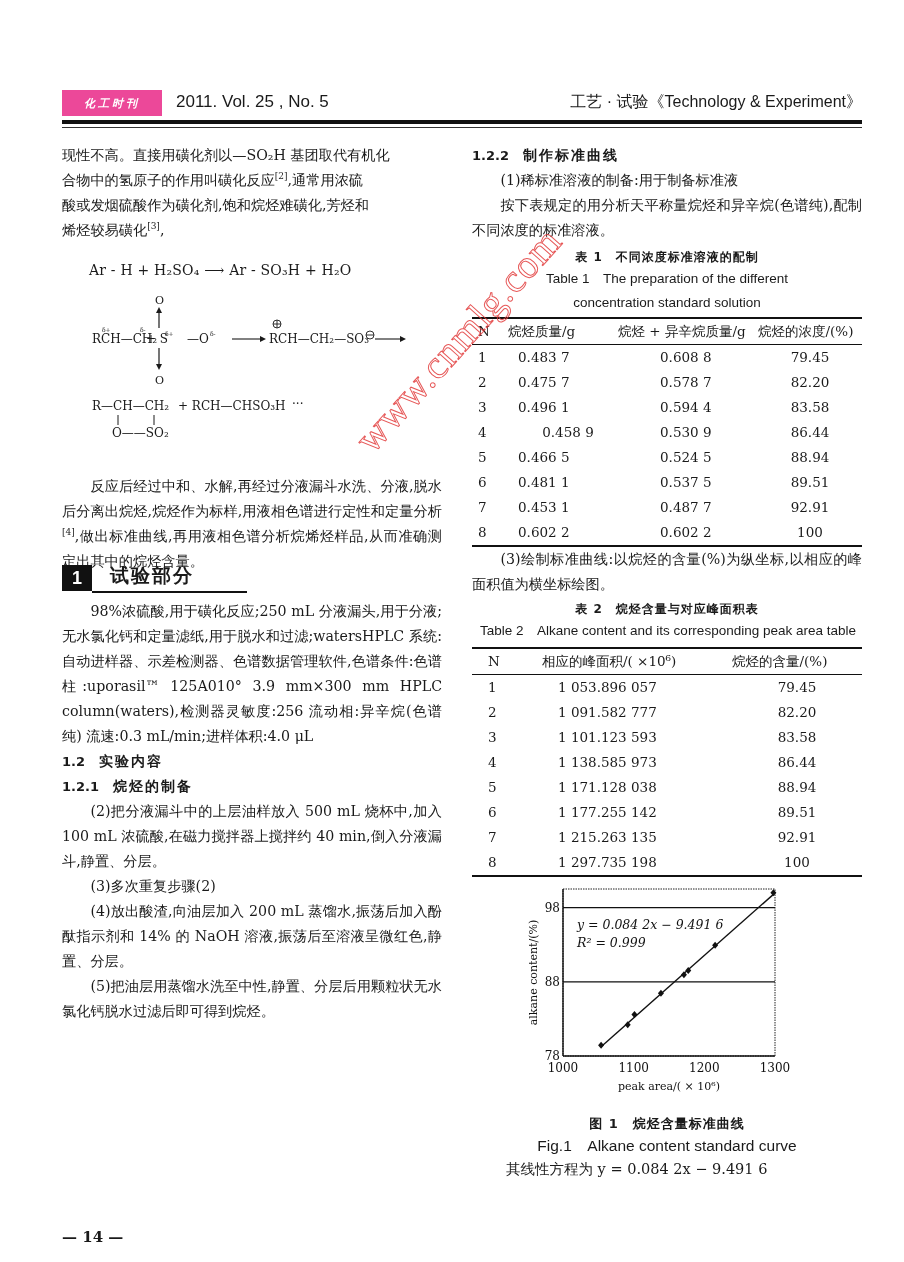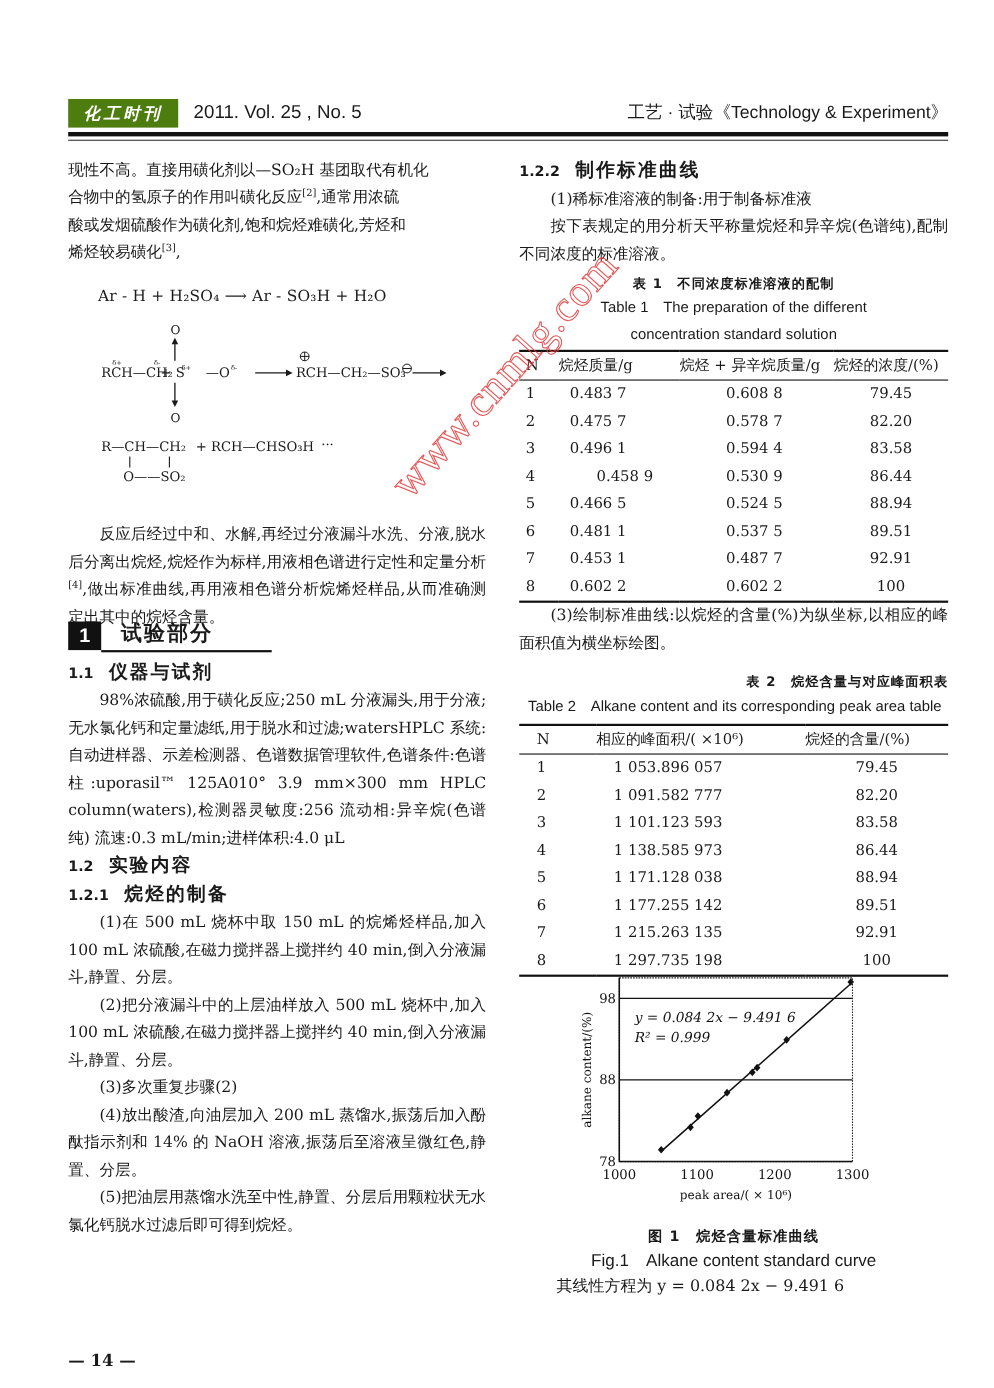--- a/index.html
+++ b/index.html
@@ -1,37 +1,37 @@
 <!DOCTYPE html>
 <html><head>
 <meta charset="utf-8">
 <style>
   * { box-sizing: border-box; margin: 0; padding: 0; }
   html, body { width: 904px; height: 1262px; background: #ffffff; overflow: hidden; }
   body { position: relative; font-family: "DejaVu Serif", "Liberation Serif", serif; color: #1a1a1a; }
 
   
-  .hdr-badge { position: absolute; left: 62px; top: 90px; width: 100px; height: 26px; background: #4d7c0f;
-    color: #fff; font-family: "DejaVu Sans", sans-serif; font-weight: bold; font-size: 15px; letter-spacing: 3px;
+  .hdr-badge { position: absolute; left: 62px; top: 90px; width: 100px; height: 26px; background: #ec4899;
+    color: #fff; font-family: "DejaVu Sans", sans-serif; font-weight: bold; font-size: 11px; letter-spacing: 3px;
     display: flex; align-items: center; justify-content: center; font-style: italic; }
   .hdr-vol { position: absolute; left: 176px; top: 92px; font-family: "Liberation Sans", sans-serif; font-size: 17px; color: #1a1a1a; }
   .hdr-section { position: absolute; right: 42px; top: 92px; font-family: "Liberation Sans", sans-serif; font-size: 16px; color: #1a1a1a; }
   .hdr-rule1 { position: absolute; left: 62px; top: 120px; width: 800px; height: 4px; background: #111; }
   .hdr-rule2 { position: absolute; left: 62px; top: 127px; width: 800px; height: 1px; background: #333; }
 
   
   .col { position: absolute; font-size: 14.2px; line-height: 25px; }
   .col-left { left: 62px; top: 143px; width: 380px; }
   .col-right { left: 472px; top: 143px; width: 390px; }
   .p { text-align: justify; text-align-last: left; }
   .indent { text-indent: 2em; }
   .sup { font-size: 9px; vertical-align: super; line-height: 0; }
   .h3 { font-family: "DejaVu Sans", sans-serif; font-size: 13px; font-weight: bold; }
   .h3 .num { margin-right: 14px; }
-  .h3 .t { font-weight: bold; font-family: "DejaVu Serif", serif; font-size: 17px; letter-spacing: 2px; }
+  .h3 .t { font-weight: bold; font-family: "DejaVu Serif", serif; font-size: 14px; letter-spacing: 2px; }
 
   .eq1 { position: absolute; left: 89px; top: 262px; font-size: 14px; letter-spacing: 0.2px; }
   .chem { position: absolute; left: 92px; top: 290px; width: 360px; height: 150px; }
 
   .sec-title { position: absolute; left: 62px; top: 565px; width: 180px; height: 28px; }
   .sec-box { position: absolute; left: 0; top: 0; width: 30px; height: 26px; background: #111; color: #fff;
     font-family: "Liberation Sans", sans-serif; font-weight: bold; font-size: 18px; display: flex; align-items: center; justify-content: center; }
   .sec-text { position: absolute; left: 48px; top: -2px; font-family: "DejaVu Sans", sans-serif; font-size: 19px; font-weight: bold; letter-spacing: 2px; }
   .sec-line { position: absolute; left: 30px; top: 26px; width: 155px; height: 2px; background: #111; }
 
@@ -117,25 +117,23 @@
   <div class="p indent"><span>反应后经过中和、水解,再经过分液漏斗水洗、分液,脱水后分离出烷烃,烷烃作为标样,用液相色谱进行定性和定量分析</span><span class="sup">[4]</span><span>,做出标准曲线,再用液相色谱分析烷烯烃样品,从而准确测定出其中的烷烃含量。</span></div>
 </div>
 
 <div class="sec-title">
   <div class="sec-box">1</div>
   <div class="sec-text">试验部分</div>
   <div class="sec-line"></div>
 </div>
 
 <div class="col col-left" style="top:599px;">
-  <div class="h3"><span class="num">1.1</span><span class="t">仪器与试剂</span></div>
   <div class="p indent">98%浓硫酸,用于磺化反应;250 mL 分液漏头,用于分液;无水氯化钙和定量滤纸,用于脱水和过滤;watersHPLC 系统:自动进样器、示差检测器、色谱数据管理软件,色谱条件:色谱柱:uporasil™ 125A010° 3.9 mm×300 mm HPLC column(waters),检测器灵敏度:256 流动相:异辛烷(色谱纯) 流速:0.3 mL/min;进样体积:4.0 μL</div>
   <div class="h3"><span class="num">1.2</span><span class="t">实验内容</span></div>
   <div class="h3"><span class="num">1.2.1</span><span class="t">烷烃的制备</span></div>
-  <div class="p indent">(1)在 500 mL 烧杯中取 150 mL 的烷烯烃样品,加入 100 mL 浓硫酸,在磁力搅拌器上搅拌约 40 min,倒入分液漏斗,静置、分层。</div>
   <div class="p indent">(2)把分液漏斗中的上层油样放入 500 mL 烧杯中,加入 100 mL 浓硫酸,在磁力搅拌器上搅拌约 40 min,倒入分液漏斗,静置、分层。</div>
   <div class="p indent">(3)多次重复步骤(2)</div>
   <div class="p indent">(4)放出酸渣,向油层加入 200 mL 蒸馏水,振荡后加入酚酞指示剂和 14% 的 NaOH 溶液,振荡后至溶液呈微红色,静置、分层。</div>
   <div class="p indent">(5)把油层用蒸馏水洗至中性,静置、分层后用颗粒状无水氯化钙脱水过滤后即可得到烷烃。</div>
 </div>
 
 <div class="col col-right">
   <div class="h3"><span class="num">1.2.2</span><span class="t">制作标准曲线</span></div>
   <div class="p indent">(1)稀标准溶液的制备:用于制备标准液</div>
   <div class="p indent">按下表规定的用分析天平称量烷烃和异辛烷(色谱纯),配制不同浓度的标准溶液。</div>
@@ -200,21 +198,21 @@
           <td style="text-align: left; padding-left: 6px;">8</td>
           <td style="text-align: left; padding-left: 10px;">0.602 2</td>
           <td style="text-align: left; padding-left: 42px;">0.602 2</td>
           <td style="text-align: center; padding-left: 0px;">100</td>
         </tr>
       </tbody>
   </table>
 
   <div class="p indent">(3)绘制标准曲线:以烷烃的含量(%)为纵坐标,以相应的峰面积值为横坐标绘图。</div>
 
-  <div class="tcap-cn" style="margin-top:12px;line-height:20px;text-align:right;">表 2　烷烃含量与对应峰面积表</div>
+  <div class="tcap-cn" style="margin-top:2px;line-height:20px;">表 2　烷烃含量与对应峰面积表</div>
   <div class="tcap-en" style="margin-left:-14px;width:420px;">Table 2　Alkane content and its corresponding peak area table</div>
 
   <table class="t" style="width:390px;margin-top:4px;">
     <thead>
       <tr class="trule-top trule-mid">
         <th style="width:70px;padding-left:16px;">N</th>
         <th style="width:190px;margin-top:47px;">相应的峰面积/( ×10⁶)</th>
         <th>烷烃的含量/(%)</th>
       </tr>
     </thead>

